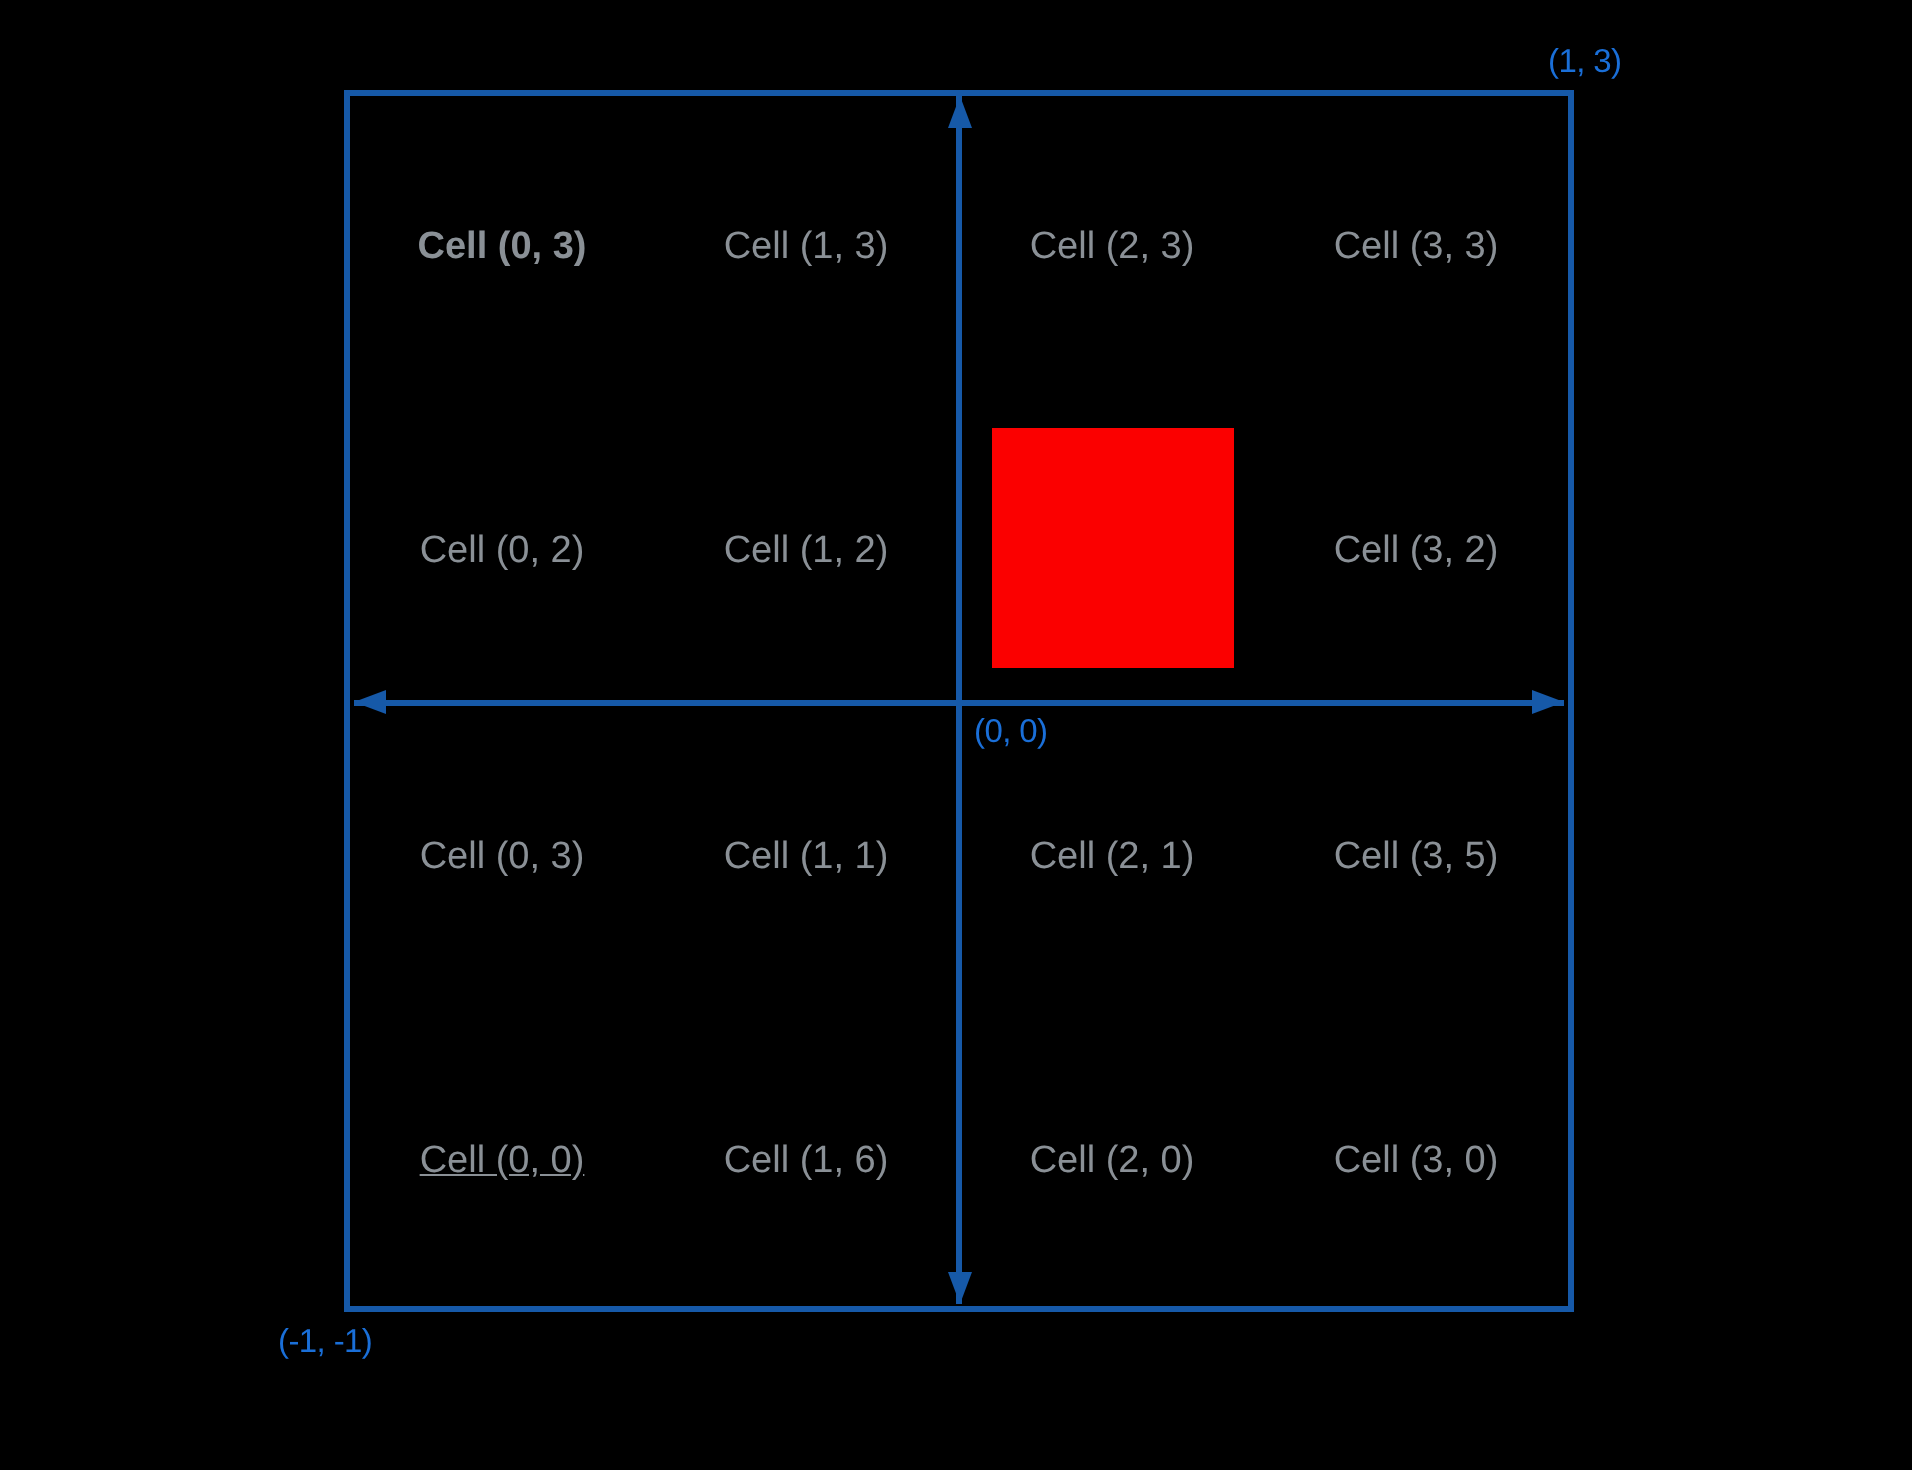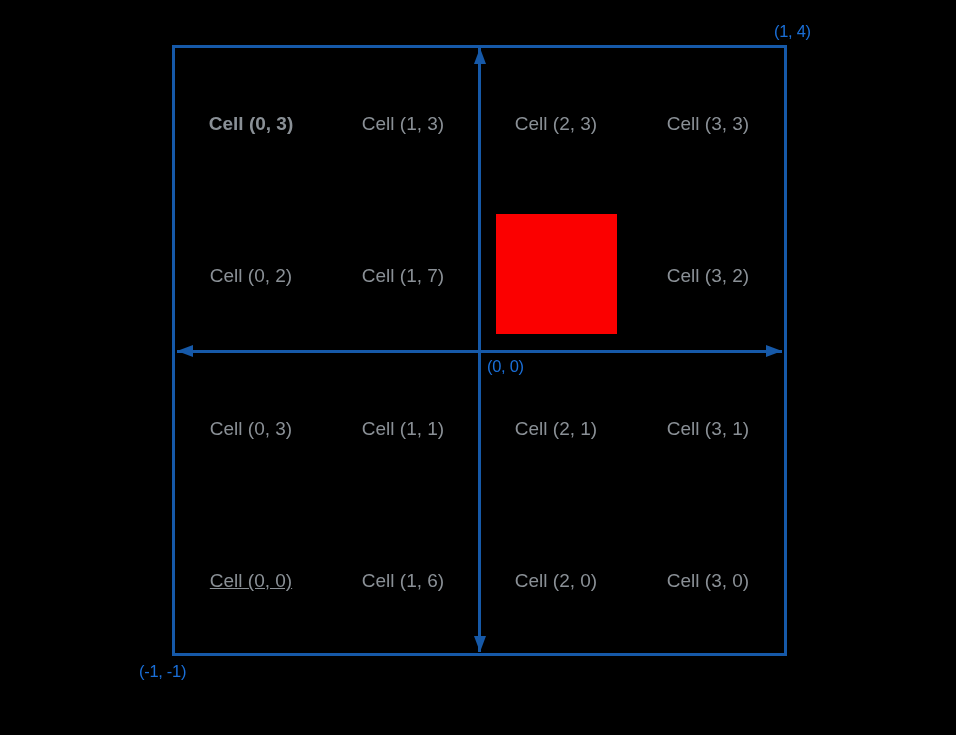--- a/index.html
+++ b/index.html
@@ -81,37 +81,37 @@
   <div class="axis y-axis"></div>
   <div class="axis x-axis"></div>
 
   <div class="arrow arrow-up"></div>
   <div class="arrow arrow-down"></div>
   <div class="arrow arrow-left"></div>
   <div class="arrow arrow-right"></div>
 
   <div class="highlight-square"></div>
 
-  <span class="coord-label coord-top-right">(1, 4)</span>
+  <span class="coord-label coord-top-right">(1, 3)</span>
 
   <span class="coord-label coord-origin">(0, 0)</span>
 
   <span class="coord-label coord-bottom-left">(-1, -1)</span>
 
   <div>
       <span class="cell-label" style="left: 251px; top: 124px; font-weight: bold;">Cell (0, 3)</span>
       <span class="cell-label" style="left: 403px; top: 124px;">Cell (1, 3)</span>
       <span class="cell-label" style="left: 556px; top: 124px;">Cell (2, 3)</span>
       <span class="cell-label" style="left: 708px; top: 124px;">Cell (3, 3)</span>
       <span class="cell-label" style="left: 251px; top: 276px;">Cell (0, 2)</span>
-      <span class="cell-label" style="left: 403px; top: 276px;">Cell (1, 7)</span>
+      <span class="cell-label" style="left: 403px; top: 276px;">Cell (1, 2)</span>
       <span class="cell-label" style="left: 708px; top: 276px;">Cell (3, 2)</span>
       <span class="cell-label" style="left: 251px; top: 429px;">Cell (0, 3)</span>
       <span class="cell-label" style="left: 403px; top: 429px;">Cell (1, 1)</span>
       <span class="cell-label" style="left: 556px; top: 429px;">Cell (2, 1)</span>
-      <span class="cell-label" style="left: 708px; top: 429px;">Cell (3, 1)</span>
+      <span class="cell-label" style="left: 708px; top: 429px;">Cell (3, 5)</span>
       <span class="cell-label" style="left: 251px; top: 581px; text-decoration: underline;">Cell (0, 0)</span>
       <span class="cell-label" style="left: 403px; top: 581px;">Cell (1, 6)</span>
       <span class="cell-label" style="left: 556px; top: 581px;">Cell (2, 0)</span>
       <span class="cell-label" style="left: 708px; top: 581px;">Cell (3, 0)</span>
     </div>
 
 </div>
 
 </body></html>

